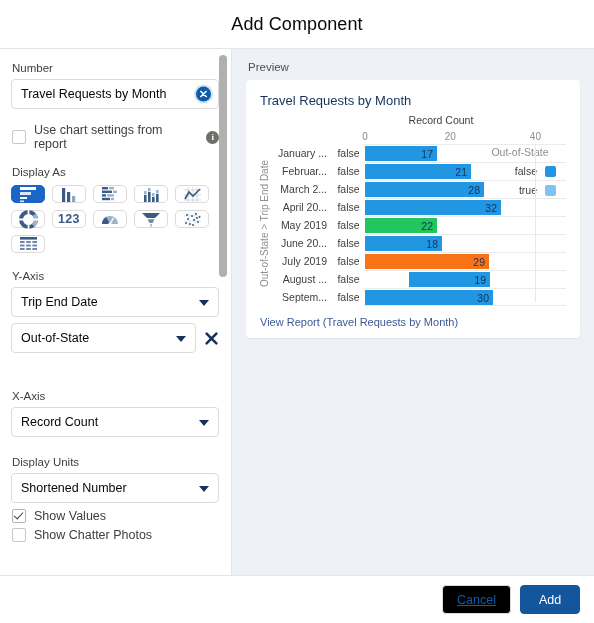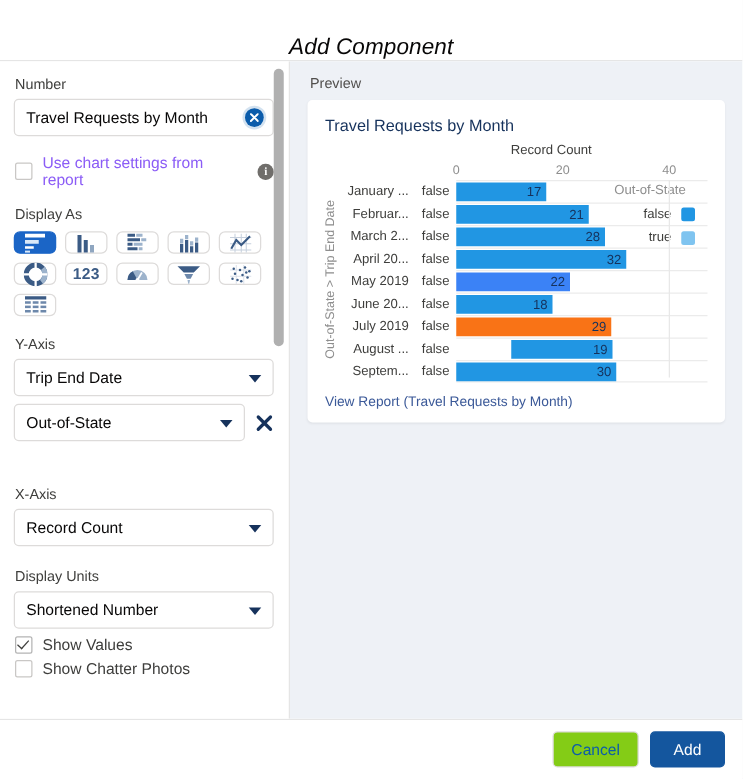--- a/index.html
+++ b/index.html
@@ -19,24 +19,23 @@
     display: flex;
     flex-direction: column;
   }
 
   
   .modal-header {
     height: 49px;
     flex: 0 0 49px;
     border-bottom: 1px solid #e5e5e5;
     display: flex;
-    align-items: flex-end;
+    align-items: center;
     justify-content: center;
     background: #fff;
-    font-style: italic;
   }
   .modal-title {
     font-size: 18px;
     color: #080707;
     font-weight: 400;
     letter-spacing: .1px;
   }
 
   
   .modal-body {
@@ -130,21 +129,21 @@
   }
   .cbox.checked::after {
     content: "";
     position: absolute;
     left: 3px; top: 0px;
     width: 4px; height: 8px;
     border: solid #3e3e3c;
     border-width: 0 1.6px 1.6px 0;
     transform: rotate(42deg);
   }
-  .check-label { font-size: 12.5px; color: #8b5cf6; }
+  .check-label { font-size: 12.5px; color: #404040; }
   .info-icon {
     width: 13px; height: 13px;
     border-radius: 50%;
     background: #706e6b;
     color: #fff;
     font-size: 9px;
     font-weight: bold;
     display: flex; align-items: center; justify-content: center;
     margin-left: 5px;
     font-family: "Liberation Serif", serif;
@@ -366,23 +365,24 @@
   .btn {
     height: 29px;
     min-width: 60px;
     border-radius: 4px;
     font-size: 12.5px;
     display: flex; align-items: center; justify-content: center;
     cursor: pointer;
     padding: 0 14px;
   }
   .btn-neutral {
-    background: #84cc16;
+    background: #000000;
     border: 1px solid #dddbda;
     color: #0b5cab;
+    text-decoration: underline;
   }
   .btn-brand {
     background: #14569e;
     border: 1px solid #14569e;
     color: #fff;
   }
 </style>
 </head>
 <body>
 
@@ -651,21 +651,21 @@
                 <div class="bar-wrap">
                   <div class="bar" style="width: 136px; background: rgb(33, 150, 227);">
                     <span class="val">32</span>
                   </div>
                 </div>
               </div>
               <div class="bar-row">
                 <div class="cat">May 2019</div>
                 <div class="sub">false</div>
                 <div class="bar-wrap">
-                  <div class="bar" style="width: 91px; background: #3b82f6;">
+                  <div class="bar" style="width: 72px; background: #22c55e;">
                     <span class="val">22</span>
                   </div>
                 </div>
               </div>
               <div class="bar-row">
                 <div class="cat">June 20...</div>
                 <div class="sub">false</div>
                 <div class="bar-wrap">
                   <div class="bar" style="width: 77px; background: rgb(33, 150, 227);">
                     <span class="val">18</span>

